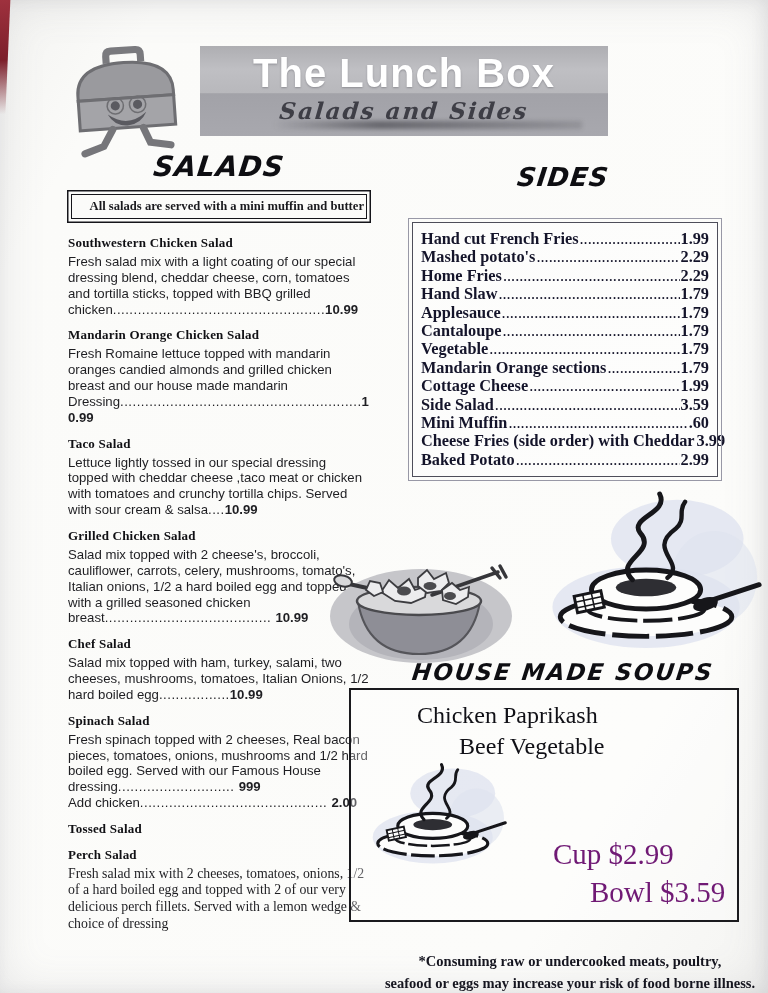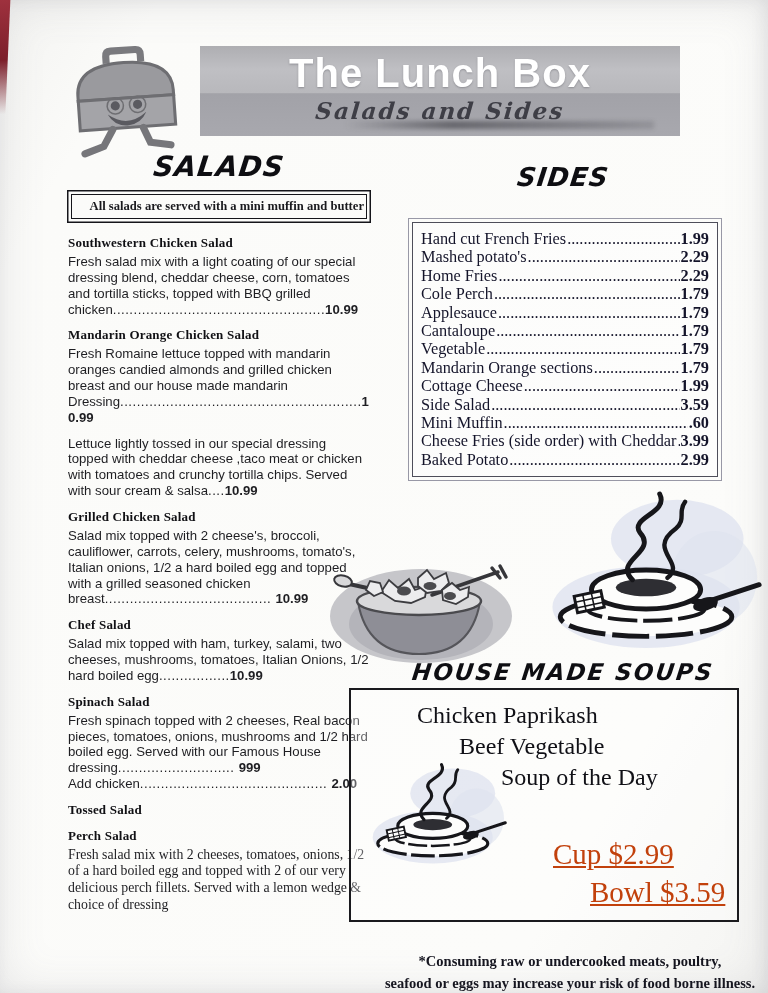--- a/index.html
+++ b/index.html
@@ -12,21 +12,21 @@
   }
   .page-shade { position:absolute; inset:0; pointer-events:none;
     box-shadow:inset 0 0 46px rgba(110,110,125,.16), inset -4px 0 14px rgba(120,120,130,.12);
   }
   .red-edge { position:absolute; left:-3px; top:-6px; width:11px; height:120px;
     background:linear-gradient(175deg,#a23340 0%,#7c1f2a 55%, rgba(124,31,42,0) 100%);
     transform:rotate(2.5deg);
   }
   
   .logo { position:absolute; left:58px; top:38px; width:136px; height:120px; }
-  .banner { position:absolute; left:200px; top:46px; width:480px; height:90px;
+  .banner { position:absolute; left:200px; top:46px; width:408px; height:90px;
     background:linear-gradient(180deg,#aeaeb2 0%,#bfbfc3 26%,#b8b8bc 52%,#a2a2a8 53%,#a8a8ae 100%);
   }
   .banner::after { content:""; position:absolute; right:26px; bottom:7px; width:310px; height:8px;
     background:linear-gradient(90deg,rgba(40,40,46,0),rgba(40,40,46,.5) 35%,rgba(40,40,46,.15));
     filter:blur(2px);
   }
   .banner-title { text-align:center; font-family:"Liberation Sans",sans-serif; font-weight:bold;
     font-size:40px; color:#ffffff; letter-spacing:1px; margin-top:5px;
     text-shadow:0 1px 2px rgba(60,60,70,.35);
   }
@@ -53,38 +53,38 @@
   .salad-list > .salad-item:nth-child(7) .item-desc,
   .salad-list > .salad-item:nth-child(8) .item-desc { font-family:"Liberation Serif",serif; font-size:13.8px; }
   .price { font-weight:bold; }
   .dots { letter-spacing:.5px; }
   
   .sides-head { position:absolute; left:408px; top:162px; width:310px; font-size:26px; }
   .sides-box { position:absolute; left:412px; top:222px; width:288px; padding:7px 8px;
     border:1px solid #4e4e5a; outline:1px solid #9898a6; outline-offset:3px; background:rgba(255,255,255,.35);
   }
   .srow { display:flex; align-items:baseline; font-size:16.3px; line-height:18.4px; color:#14142a; }
-  .sname { white-space:nowrap; }
+  .sname { white-space:nowrap;font-weight:bold; }
   .sdots { flex:1; overflow:hidden; white-space:nowrap; margin:0 1px; }
   .sdots::after { content:"........................................................................................................"; }
   .sprice { font-weight:bold; }
   
   .salad-img { position:absolute; left:326px; top:544px; }
   .soup-img-big { position:absolute; left:531px; top:488px; }
   
   .soups-head { position:absolute; left:408px; top:659px; width:310px; font-size:23px; letter-spacing:2px; }
   .soups-box { position:absolute; left:349px; top:688px; width:386px; height:230px;
     border:2px solid #1a1a1e; background:rgba(255,255,255,.3);
   }
   .soup-line { font-size:24px; line-height:31px; color:#101016; }
   .soup-line.l1 { margin:10px 0 0 66px; }
   .soup-line.l2 { margin-left:108px; }
   .soup-line.l3 { margin-left:150px; }
   .soup-img-small { position:absolute; left:8px; top:64px; }
-  .soup-price { position:absolute; left:202px; font-size:29px; color:#c2410c;text-decoration:underline; }
+  .soup-price { position:absolute; left:202px; font-size:29px; color:#701a75; }
   .soup-price.cup  { top:148px; }
   .soup-price.bowl { top:186px;margin-left:37px; }
   
   .footer { position:absolute; left:320px; top:951px; width:500px; text-align:center;
     font-weight:bold; font-size:14.5px; line-height:1.5; color:#15151f;
   }
 </style>
 </head>
 <body>
 
@@ -141,20 +141,21 @@
   <div class="salad-list">
     <div class="salad-item">
       <h3 class="item-title">Southwestern Chicken Salad</h3>
       <p class="item-desc"><span>Fresh salad mix with a light coating of our special dressing blend, cheddar cheese, corn, tomatoes and tortilla sticks, topped with BBQ grilled chicken</span><span class="dots">...................................................</span><span class="price">10.99</span></p>
     </div>
     <div class="salad-item">
       <h3 class="item-title">Mandarin Orange Chicken Salad</h3>
       <p class="item-desc"><span>Fresh Romaine lettuce topped with mandarin oranges candied almonds and grilled chicken breast and our house made mandarin Dressing</span><span class="dots">..........................................................</span><span class="price">10.99</span></p>
     </div>
     <div class="salad-item">
+      <h3 class="item-title">Taco Salad</h3>
       <p class="item-desc"><span>Lettuce lightly tossed in our special dressing topped with cheddar cheese ,taco meat or chicken with tomatoes and crunchy tortilla chips. Served with sour cream &amp; salsa</span><span class="dots">....</span><span class="price">10.99</span></p>
     </div>
     <div class="salad-item">
       <h3 class="item-title">Grilled Chicken Salad</h3>
       <p class="item-desc"><span>Salad mix topped with 2 cheese's, broccoli, cauliflower, carrots, celery, mushrooms, tomato's, Italian onions, 1/2 a hard boiled egg and topped with a grilled seasoned chicken breast</span><span class="dots">........................................ </span><span class="price">10.99</span></p>
     </div>
     <div class="salad-item">
       <h3 class="item-title">Chef Salad</h3>
       <p class="item-desc"><span>Salad mix topped with ham, turkey, salami, two cheeses, mushrooms, tomatoes, Italian Onions, 1/2 hard boiled egg</span><span class="dots">.................</span><span class="price">10.99</span></p>
     </div>
@@ -185,21 +186,21 @@
       <span class="sname">Mashed potato's</span>
       <span class="sdots"></span>
       <span class="sprice">2.29</span>
     </div>
   <div class="srow">
       <span class="sname">Home Fries</span>
       <span class="sdots"></span>
       <span class="sprice">2.29</span>
     </div>
   <div class="srow">
-      <span class="sname">Cole Perch</span>
+      <span class="sname">Hand Slaw</span>
       <span class="sdots"></span>
       <span class="sprice">1.79</span>
     </div>
   <div class="srow">
       <span class="sname">Applesauce</span>
       <span class="sdots"></span>
       <span class="sprice">1.79</span>
     </div>
   <div class="srow">
       <span class="sname">Cantaloupe</span>
@@ -264,21 +265,20 @@
 
 <svg class="soup-img-big" width="234" height="166" viewBox="0 0 240 170">
   <use href="#soup-sym"></use>
 </svg>
 
 <div class="script-head soups-head">HOUSE MADE SOUPS</div>
 
 <div class="soups-box">
   <div class="soup-line l1">Chicken Paprikash</div>
   <div class="soup-line l2">Beef Vegetable</div>
-  <div class="soup-line l3">Soup of the Day</div>
   <svg class="soup-img-small" width="150" height="120" viewBox="0 0 240 170">
     <use href="#soup-sym"></use>
   </svg>
   <div class="soup-price cup">Cup $2.99</div>
   <div class="soup-price bowl">Bowl $3.59</div>
 </div>
 
 <div class="footer">
   <div>*Consuming raw or undercooked meats, poultry,</div>
   <div>seafood or eggs may increase your risk of food borne illness.</div>

